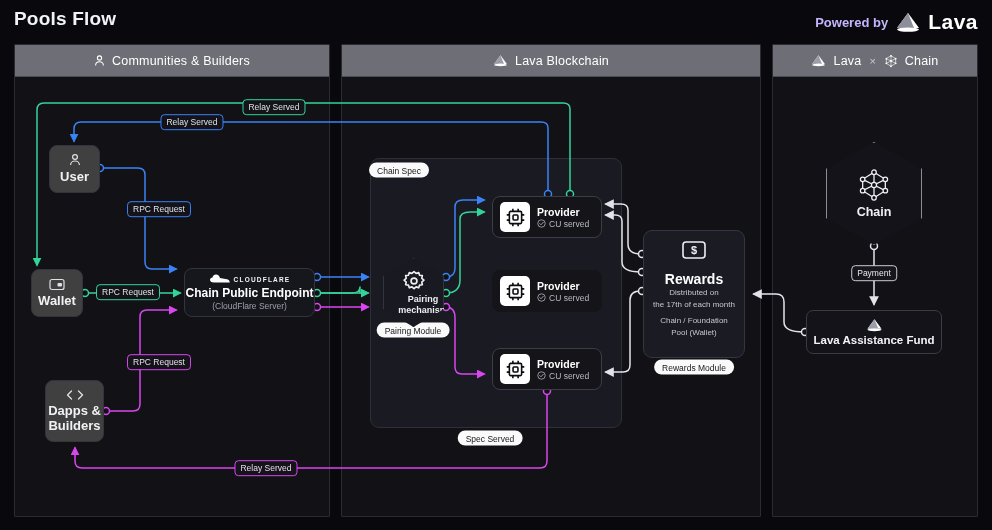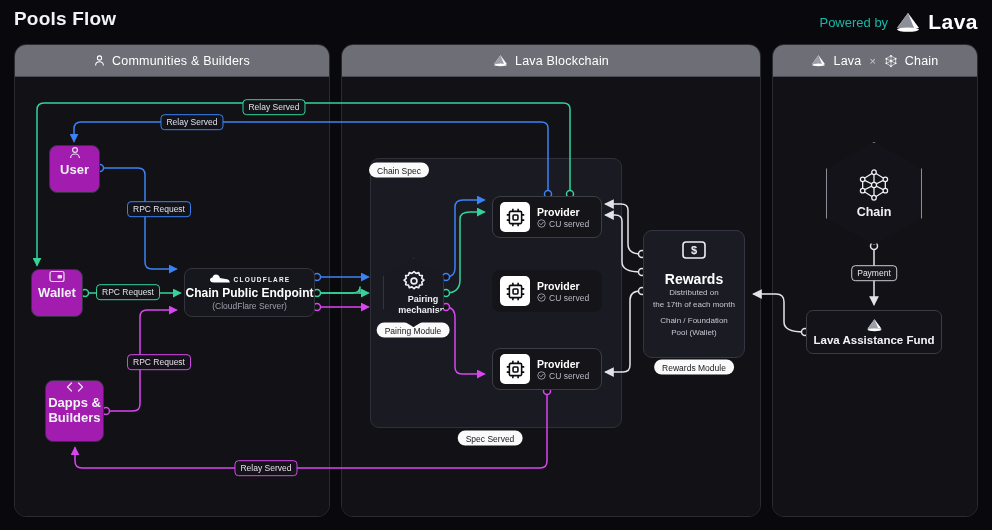--- a/index.html
+++ b/index.html
@@ -13,27 +13,27 @@
 
   
   .page-title {
     position: absolute; left: 14px; top: 8px;
     font-size: 19px; font-weight: 700; color: #f2f3f5; letter-spacing: .2px;
   }
   .powered {
     position: absolute; right: 14px; top: 10px;
     display: flex; align-items: center; gap: 7px;
   }
-  .powered .pb-text { font-size: 13px; font-weight: 400; color: #14b8a6; }
+  .powered .pb-text { font-size: 13px; font-weight: 700; color: #c4b5fd; }
   .powered .lava-word { font-size: 21px; font-weight: 700; color: #fff; letter-spacing: .5px; }
 
   
   .panel {
     position: absolute;
-    border-radius: 12px;
+    border-radius: 1px;
     background: #121218;
     border: 1px solid #2a2b33;
     overflow: hidden;
   }
   .panel-head {
     height: 32px;
     background: #6d6e76;
     display: flex; align-items: center; justify-content: center;
     gap: 7px;
     border-bottom: 1px solid #4b4c55;
@@ -46,25 +46,25 @@
   #panel-right  { left: 772px; top: 44px; width: 206px; height: 473px; }
 
   .times { color: #c9cad1; font-size: 11px; margin: 0 1px; }
 
   
   #edges { position: absolute; left: 0; top: 0; width: 992px; height: 530px; pointer-events: none; }
 
   
   .node {
     position: absolute;
-    background: #a21caf;
+    background: #404040;
     border: 1px solid #33343e;
     border-radius: 8px;
     display: flex; flex-direction: column;
-    align-items: center; 
+    align-items: center; justify-content: center;
     color: #f0f1f4;
   }
   .node .nlabel { font-size: 13px; font-weight: 600; line-height: 1.15; text-align: center; }
   .node .nicon { color: #dfe1e6; margin-bottom: 3px; display: block; }
 
   #node-user   { left: 49px;  top: 145px; width: 51px;  height: 48px; }
   #node-wallet { left: 31px;  top: 269px; width: 52px;  height: 48px; }
   #node-dapps  { left: 45px;  top: 380px; width: 59px;  height: 62px; }
 
   #node-endpoint {

